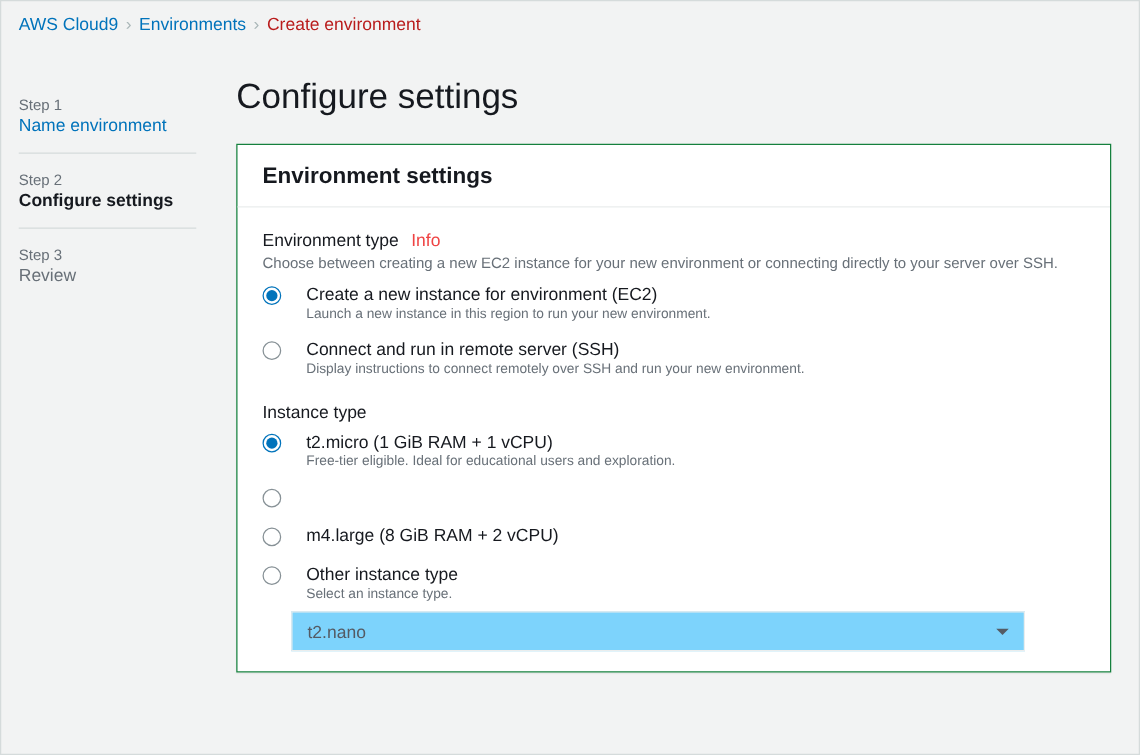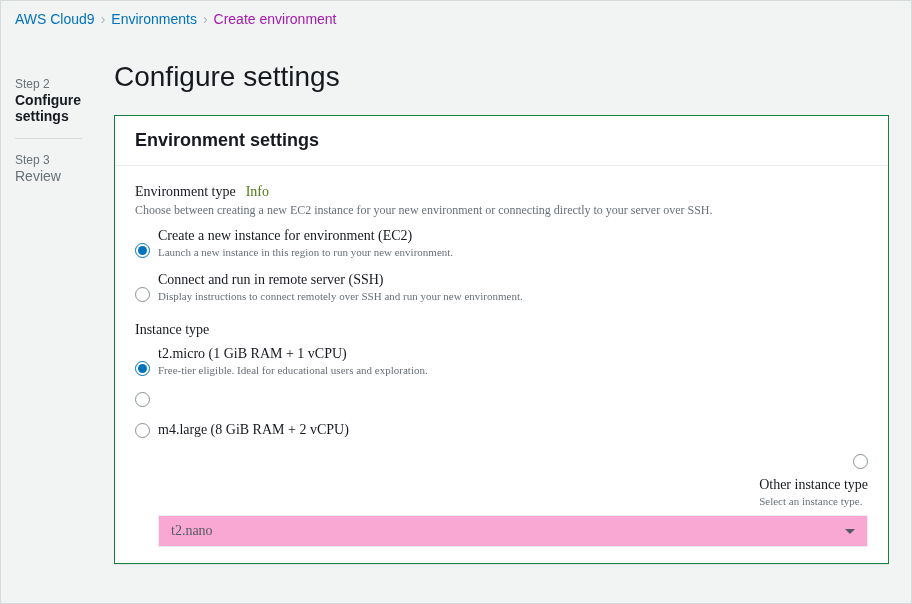--- a/index.html
+++ b/index.html
@@ -26,21 +26,21 @@
     .breadcrumb a {
       color: #0073bb;
       text-decoration: none;
       cursor: pointer;
     }
     .breadcrumb .sep {
       color: #aab7b8;
       font-size: 14px;
     }
     .breadcrumb .current {
-      color: #a21caf;
+      color: #b91c1c;
     }
     .main {
       display: flex;
       padding: 0 0 0 0;
     }
     .sidebar {
       width: 170px;
       padding: 34px 14px 0 14px;
     }
     .step {
@@ -89,49 +89,48 @@
       padding: 14px 20px 14px 20px;
       border-bottom: 1px solid #eaeded;
     }
     .panel-header h2 {
       font-size: 18px;
       font-weight: 700;
       color: #16191f;
     }
     .panel-body {
       padding: 18px 20px 16px 20px;
-      font-family: Liberation Serif, serif;
     }
     .field-group {
       margin-bottom: 20px;
     }
     .field-label-row {
       display: flex;
       align-items: center;
       gap: 10px;
       margin-bottom: 3px;
     }
     .field-label {
       font-size: 14px;
       color: #16191f;
     }
     .info-link {
-      color: #4d7c0f;
+      color: #ef4444;
       font-size: 14px;
       cursor: pointer;
     }
     .field-description {
       font-size: 12px;
       color: #687078;
       margin-bottom: 10px;
     }
     .radio-option {
       display: flex;
-      align-items: flex-end;
-      gap: 8px;
+      align-items: flex-start;
+      gap: 20px;
       margin-bottom: 14px;
       cursor: pointer;
     }
     .radio-option:last-child {
       margin-bottom: 0;
     }
     .radio-circle {
       width: 15px;
       height: 15px;
       border: 1px solid #879196;
@@ -163,30 +162,30 @@
       color: #16191f;
     }
     .radio-desc {
       font-size: 11px;
       color: #687078;
       margin-top: 2px;
     }
     .select-box {
       margin-top: 8px;
       margin-left: 23px;
-      background: #f9a8d4;
+      background: #7dd3fc;
       border: 1px solid #eaeded;
       padding: 7px 12px;
       font-size: 14px;
       color: #545b64;
       display: flex;
       justify-content: space-between;
       align-items: center;
       cursor: pointer;
-      width: 710px;
+      width: 587px;
     }
     .select-caret {
       width: 0;
       height: 0;
       border-left: 5px solid transparent;
       border-right: 5px solid transparent;
       border-top: 5px solid #545b64;
     }
   </style>
 </head>
@@ -196,20 +195,24 @@
   <a>AWS Cloud9</a>
   <span class="sep">›</span>
   <a>Environments</a>
   <span class="sep">›</span>
   <span class="current">Create environment</span>
 </div>
 
 <div class="main">
   <div class="sidebar">
     <div class="step">
+      <div class="step-num">Step 1</div>
+      <div class="step-title step-link">Name environment</div>
+    </div>
+    <div class="step">
       <div class="step-num">Step 2</div>
       <div class="step-title step-active">Configure settings</div>
     </div>
     <div class="step">
       <div class="step-num">Step 3</div>
       <div class="step-title step-inactive">Review</div>
     </div>
   </div>
 
   <div class="content">
@@ -264,21 +267,21 @@
             </div>
           </div>
 
           <div class="radio-option">
             <div class="radio-circle"></div>
             <div class="radio-content">
               <div class="radio-title">m4.large (8 GiB RAM + 2 vCPU)</div>
             </div>
           </div>
 
-          <div class="radio-option" style="margin-bottom:0;flex-direction:column;">
+          <div class="radio-option" style="margin-bottom:0;">
             <div class="radio-circle"></div>
             <div class="radio-content">
               <div class="radio-title">Other instance type</div>
               <div class="radio-desc">Select an instance type.</div>
             </div>
           </div>
 
           <div class="select-box">
             <span>t2.nano</span>
             <span class="select-caret"></span>

